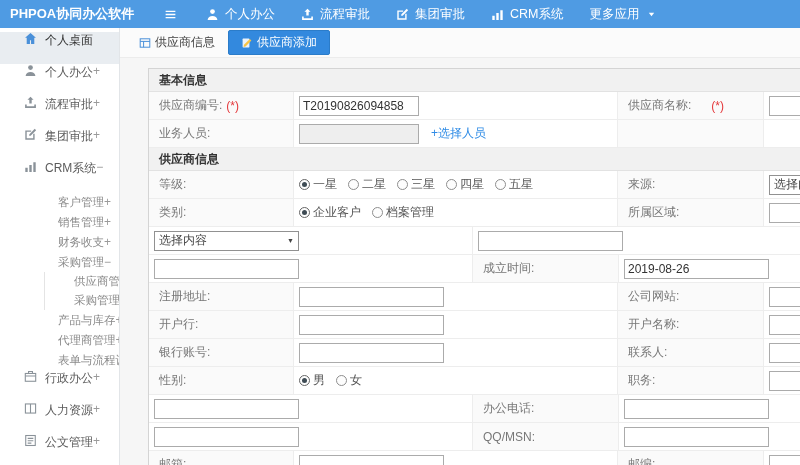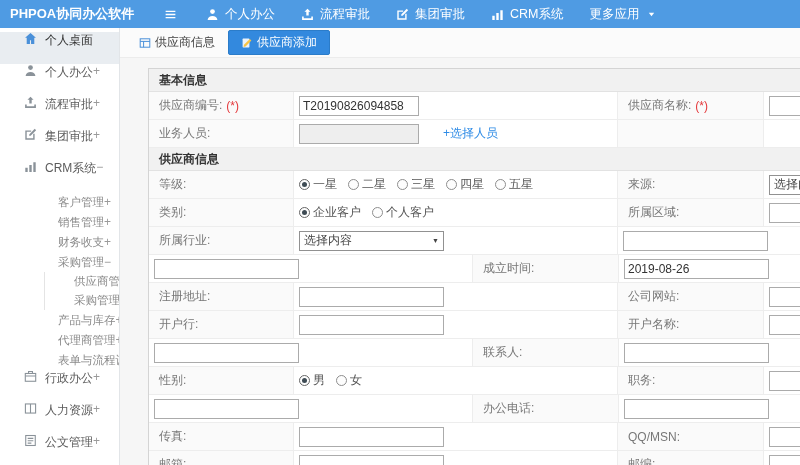--- a/index.html
+++ b/index.html
@@ -40,26 +40,26 @@
   .content { flex:1; overflow:hidden; padding:10px 16px 0 28px; }
 
   
   .formbox { width:857px; background:#fff; border:1px solid #D4D4D4; }
   .sec-head { height:23px; line-height:23px; background:#F1F1F1; border-bottom:1px solid #E2E2E2; padding-left:10px; font-weight:bold; color:#333; }
   .frow { display:flex; height:28px; border-bottom:1px solid #EDEDED; background:#fff; }
   .fcell { display:flex; align-items:center; border-right:1px solid #EDEDED; overflow:hidden; flex:none; }
   .fcell.lab { background:#FAFAFA; color:#777; padding-left:10px; }
   .label1 { width:145px; }
   .value1 { width:324px; padding-left:5px; }
-  .label2 { width:146px; }
+  .label2 { width:146px;gap:16px; }
   .value2 { width:240px; padding-left:5px; border-right:none; }
   .req { color:var(--required,#E4393C); margin-left:4px; }
   .tin { height:20px; width:145px; border:1px solid #ABABAB; background:#fff; padding:0 3px; font:inherit; font-size:12px; color:#333; }
   .tin.gray { background:#EEE; }
-  .plink { margin-left:24px; color:var(--link,#2E8BE6); text-decoration:none; cursor:pointer; }
+  .plink { margin-left:12px; color:var(--link,#2E8BE6); text-decoration:none; cursor:pointer; }
   .sel { width:145px; height:20px; border:1px solid #919191; background:#fff; display:flex; align-items:center; justify-content:space-between; padding:0 4px; color:#444; cursor:pointer; }
   .scaret { font-size:7px; color:#444; }
   .rgroup { display:flex; align-items:center; }
   .ritem { display:flex; align-items:center; margin-right:11px; color:#555; cursor:pointer; }
   .radio { width:11px; height:11px; border:1px solid #8E8E8E; border-radius:50%; background:#FDFDFD; display:inline-block; margin-right:3px; position:relative; flex:none; }
   .radio.on { border-color:#666; }
   .radio.on::after { content:""; position:absolute; left:2px; top:2px; width:5px; height:5px; border-radius:50%; background:#3E4B54; }
 </style>
 </head>
 <body>
@@ -350,35 +350,32 @@
                 <span>类别:</span>
               </div>
               <div class="fcell value1">
                 <div class="rgroup">
                   <label class="ritem">
                     <span class="radio on"></span>
                     <span>企业客户</span>
                   </label>
                   <label class="ritem">
                     <span class="radio"></span>
-                    <span>个人客户</span>
+                    <span>档案管理</span>
                   </label>
                 </div>
               </div>
               <div class="fcell label2 lab">
                 <span>所属区域:</span>
               </div>
               <div class="fcell value2">
                 <input class="tin" type="text" style="">
               </div>
             </div>
             <div class="frow">
-              <div class="fcell label1 lab">
-                <span>所属行业:</span>
-              </div>
               <div class="fcell value1">
                 <div class="sel">
                   <span>选择内容</span>
                   <span class="scaret">▼</span>
                 </div>
               </div>
               <div class="fcell value2">
                 <input class="tin" type="text" style="">
               </div>
             </div>
@@ -415,20 +412,23 @@
                 <input class="tin" type="text" style="">
               </div>
               <div class="fcell label2 lab">
                 <span>开户名称:</span>
               </div>
               <div class="fcell value2">
                 <input class="tin" type="text" style="">
               </div>
             </div>
             <div class="frow">
+              <div class="fcell label1 lab">
+                <span>银行账号:</span>
+              </div>
               <div class="fcell value1">
                 <input class="tin" type="text" style="">
               </div>
               <div class="fcell label2 lab">
                 <span>联系人:</span>
               </div>
               <div class="fcell value2">
                 <input class="tin" type="text" style="">
               </div>
             </div>
@@ -460,23 +460,20 @@
                 <input class="tin" type="text" style="">
               </div>
               <div class="fcell label2 lab">
                 <span>办公电话:</span>
               </div>
               <div class="fcell value2">
                 <input class="tin" type="text" style="">
               </div>
             </div>
             <div class="frow">
-              <div class="fcell label1 lab">
-                <span>传真:</span>
-              </div>
               <div class="fcell value1">
                 <input class="tin" type="text" style="">
               </div>
               <div class="fcell label2 lab">
                 <span>QQ/MSN:</span>
               </div>
               <div class="fcell value2">
                 <input class="tin" type="text" style="">
               </div>
             </div>

